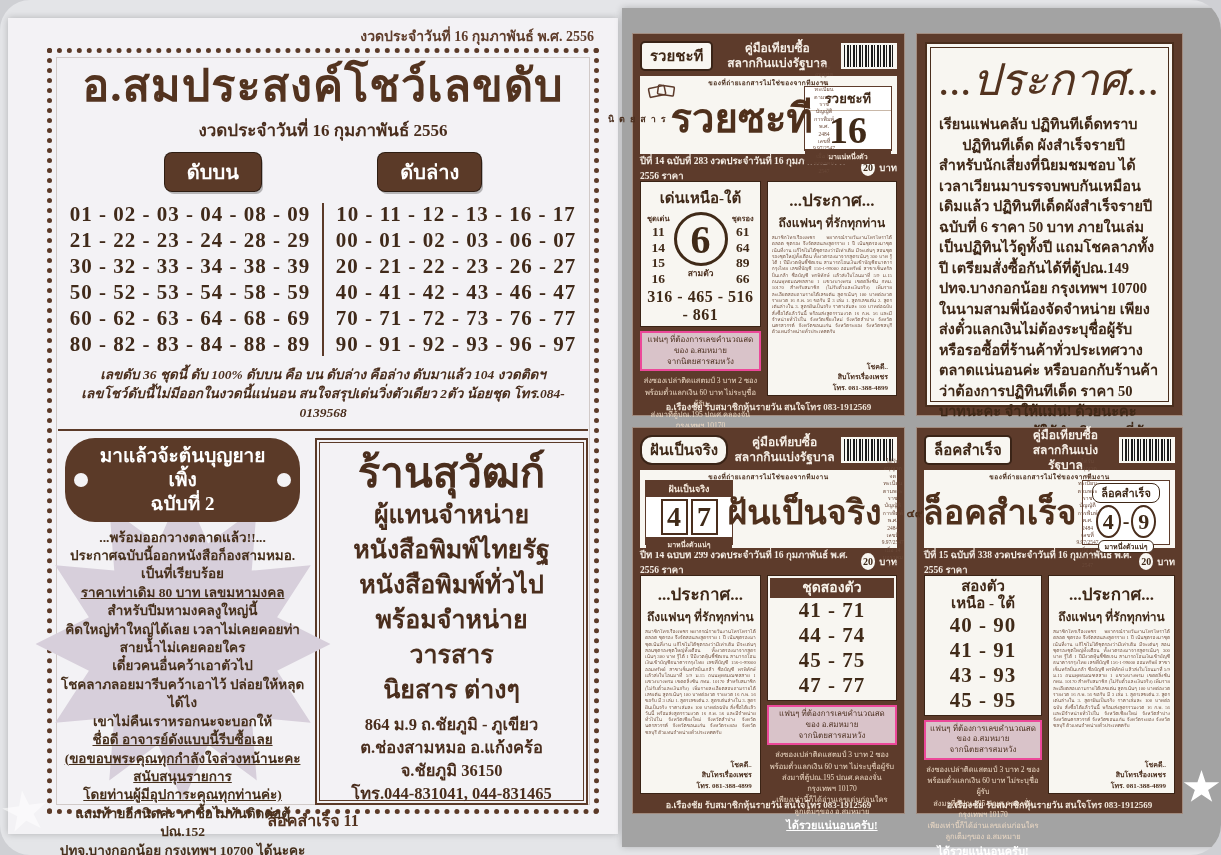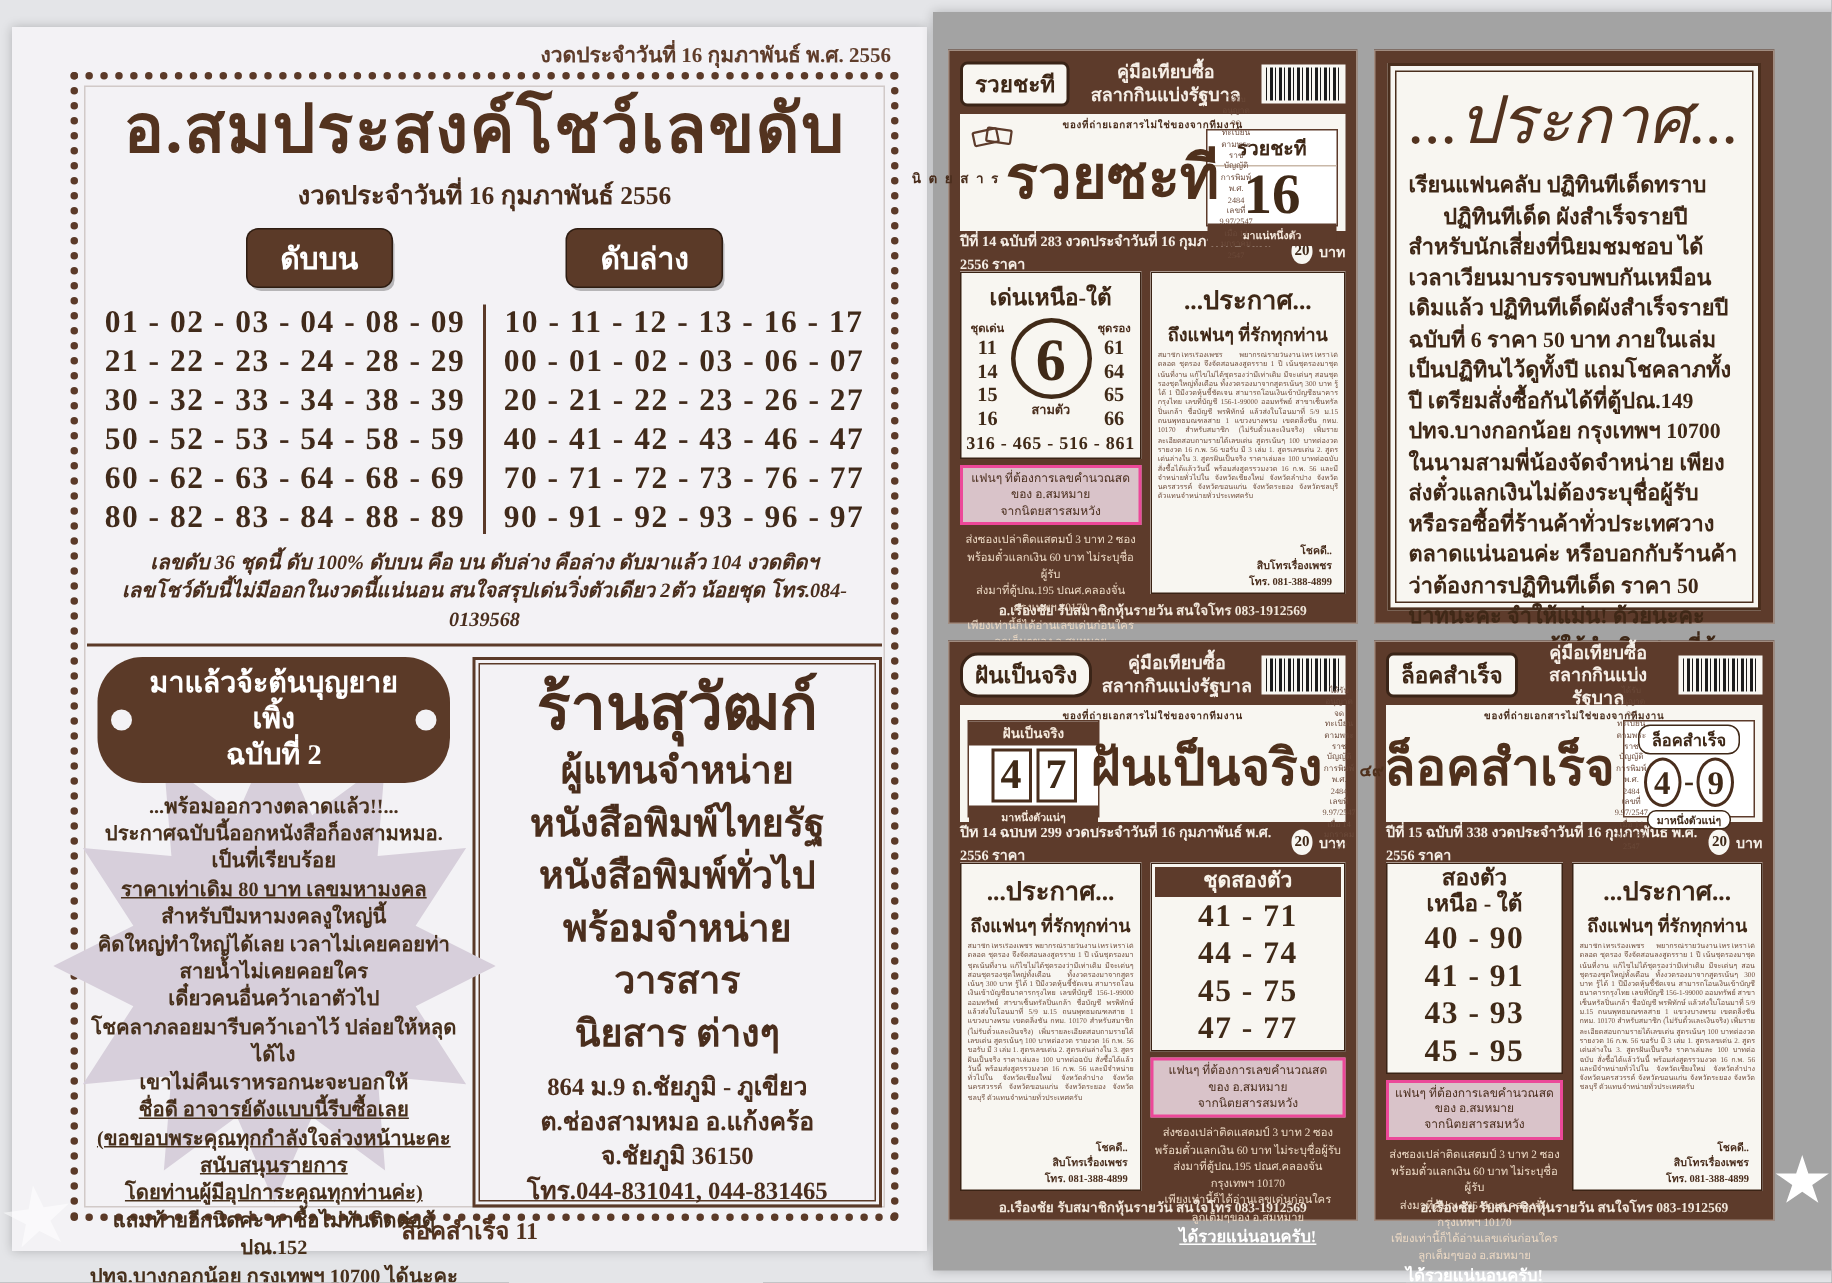--- a/index.html
+++ b/index.html
@@ -1,17 +1,17 @@
 <!DOCTYPE html>
 <html><head>
 <meta charset="utf-8">
 <style>
   * { margin:0; padding:0; box-sizing:border-box; }
   body { background:#cfd0d4; font-family:"Liberation Serif","DejaVu Serif",serif; }
-  .canvas { position:relative; width:1221px; height:855px; background:#e4e5e8; overflow:hidden; }
+  .canvas { position:relative; width:1221px; height:855px; background:#e4e5e8; overflow:hidden;border-radius:30px; }
 
   
   .page-left { position:absolute; left:8px; top:18px; width:610px; height:816px;
     background:#f3f2f5; box-shadow:0 0 7px rgba(0,0,0,.22); }
   .date-line { position:absolute; top:7px; right:24px; font-size:14px; font-weight:bold; color:#5f3d2b; }
   .frame { position:absolute; left:39px; top:30px; width:552px; height:766px;
     border:5px dotted #5b3a28; padding:8px 6px 4px; display:flex; flex-direction:column; }
   .frame::before { content:""; position:absolute; inset:4px; border:1px solid rgba(91,58,40,.22); pointer-events:none; }
   .main-title { text-align:center; font-size:45px; line-height:1.12; color:#53331f; font-weight:bold; letter-spacing:1px; }
   .subtitle { text-align:center; font-size:17px; font-weight:bold; color:#4a2e1d; margin-top:5px; }
@@ -101,21 +101,21 @@
   .panel-title { font-size:15px; font-weight:bold; text-align:center; color:#3f2817; }
   .panel-title.two { line-height:1.15; }
   .trio { display:flex; justify-content:space-between; align-items:flex-start; padding:0 3px; }
   .t-col { text-align:center; }
   .t-label { font-size:7.5px; font-weight:bold; color:#4a2e1d; }
   .t-digits { font-size:13.5px; font-weight:bold; line-height:15.5px; color:#402a18; }
   .big-wrap { display:flex; flex-direction:column; align-items:center; }
   .big-circle { width:54px; height:54px; border:3px solid #402a18; border-radius:50%;
     display:flex; align-items:center; justify-content:center; font-size:40px; font-weight:bold; color:#402a18; }
   .big-cap { font-size:8.5px; font-weight:bold; color:#4a2e1d; }
-  .triples { text-align:center; font-size:12px; font-weight:bold; letter-spacing:.5px; color:#402a18; }
+  .triples { text-align:center; font-size:16px; font-weight:bold; letter-spacing:.5px; color:#402a18; }
   .pinkbox { background:#d9c3c9; border:2px solid #ec4899; padding:2px 1px; text-align:center;
     font-size:8px; font-weight:normal; color:#4a2e1d; line-height:1.35; flex:none; }
   .mail { text-align:center; color:#ecd9c4; font-size:7.5px; line-height:1.5; }
   .mail-last { font-size:11px; font-weight:bold; color:#fff; text-decoration:underline; }
   .ann-box { padding:5px 5px 3px; display:flex; flex-direction:column; }
   .ann-h1 { font-size:17px; font-weight:bold; text-align:center; color:#3f2817; }
   .ann-h2 { font-size:12px; font-weight:bold; text-align:center; color:#3f2817; margin-bottom:3px; }
   .fine { flex:1; font-size:4.8px; line-height:6.3px; color:#6e4c3a; text-align:justify; overflow:hidden; }
   .ann-sign { text-align:right; font-size:7px; line-height:1.5; color:#4a2e1d; font-weight:bold; padding:2px 4px 0 0; }
   .pairs-panel { display:flex; flex-direction:column; padding:3px; }
@@ -272,21 +272,21 @@
                   <div class="t-digits">16</div>
                 </div>
                 <div class="big-wrap">
                   <div class="big-circle">6</div>
                   <div class="big-cap">สามตัว</div>
                 </div>
                 <div class="t-col">
                   <div class="t-label">ชุดรอง</div>
                   <div class="t-digits">61</div>
                   <div class="t-digits">64</div>
-                  <div class="t-digits">65</div>
+                  <div class="t-digits">89</div>
                   <div class="t-digits">66</div>
                 </div>
               </div>
               <div class="triples">316 - 465 - 516 - 861</div>
             </div>
             <div class="pinkbox">
               <div>แฟนๆ ที่ต้องการเลขคำนวณสด</div>
               <div>ของ อ.สมหมาย</div>
               <div>จากนิตยสารสมหวัง</div>
             </div>

